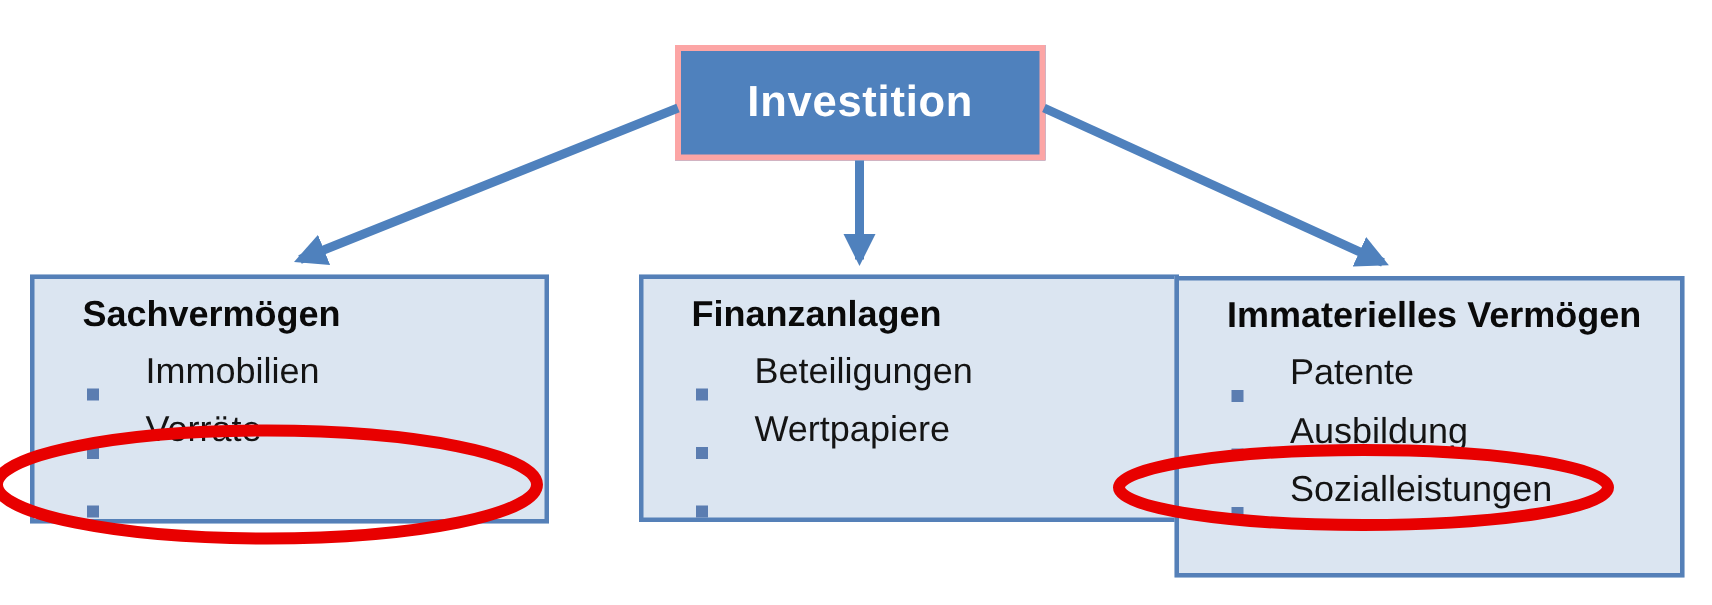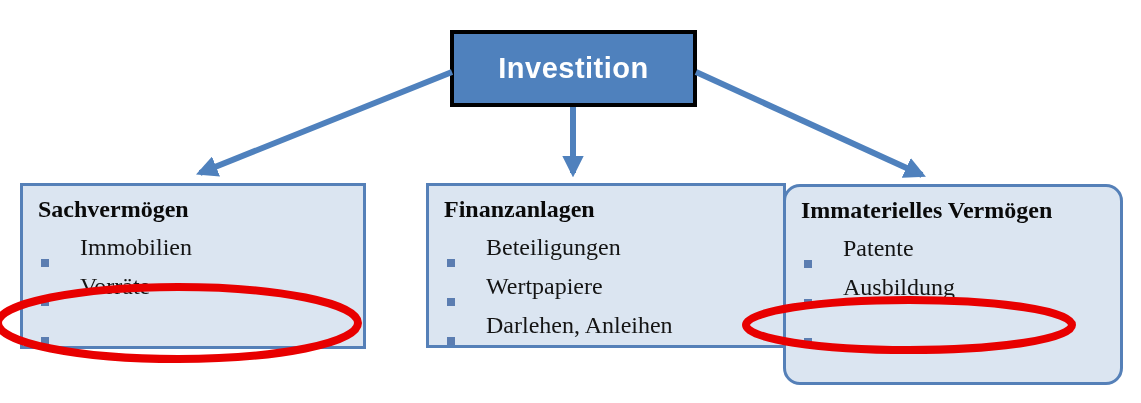--- a/index.html
+++ b/index.html
@@ -12,43 +12,42 @@
     font-family:"Liberation Sans", sans-serif;
     color:#111111;
   }
   
   .rootbox{
     position:absolute;
     left:450px; top:30px;
     width:247px; height:77px;
     box-sizing:border-box;
     background:#4f81bd;
-    border:4px solid #000000;
+    border:4px solid #fca5a5;
     display:flex;
     align-items:center;
     justify-content:center;
   }
   .rootbox .rlabel{
     color:#ffffff;
     font-weight:700;
     font-size:29px;
     letter-spacing:0.5px;
   }
   
   .branch{
     position:absolute;
     box-sizing:border-box;
     background:#dbe5f1;
     border:3px solid #5580b8;
-    padding:5px 8px 0 15px;
-    font-family:Liberation Serif, serif;
+    padding:5px 8px 0 32px;
   }
   .b1{left:20px;  top:183px; width:346px; height:166px;}
   .b2{left:426px; top:183px; width:360px; height:165px;}
-  .b3{left:783px; top:184px; width:340px; height:201px;border-radius:17px;}
+  .b3{left:783px; top:184px; width:340px; height:201px;}
   .btitle{
     font-weight:700;
     font-size:24px;
     line-height:37px;
     color:#0a0a0a;
     white-space:nowrap;
   }
   .item{
     display:flex;
     align-items:flex-end;
@@ -103,36 +102,36 @@
     <div class="item">
       <span class="bullet"></span>
       <span class="ilabel">Beteiligungen</span>
     </div>
     <div class="item">
       <span class="bullet"></span>
       <span class="ilabel">Wertpapiere</span>
     </div>
     <div class="item">
       <span class="bullet"></span>
-      <span class="ilabel">Darlehen, Anleihen</span>
     </div>
   </div>
 
   <div class="branch b3">
     <div class="btitle">Immaterielles Vermögen</div>
     <div class="item">
       <span class="bullet"></span>
       <span class="ilabel">Patente</span>
     </div>
     <div class="item">
       <span class="bullet"></span>
       <span class="ilabel">Ausbildung</span>
     </div>
     <div class="item">
       <span class="bullet"></span>
+      <span class="ilabel">Sozialleistungen</span>
     </div>
   </div>
 
   <svg id="overlay" viewBox="0 0 1141 403" xmlns="http://www.w3.org/2000/svg">
     <defs>
       <marker id="ah" viewBox="0 0 10 10" refX="8" refY="5" markerWidth="3.6" markerHeight="3.6" orient="auto" markerUnits="strokeWidth">
         <path d="M0,0 L10,5 L0,10 z" fill="#4f81bd"></path>
       </marker>
     </defs>
 

